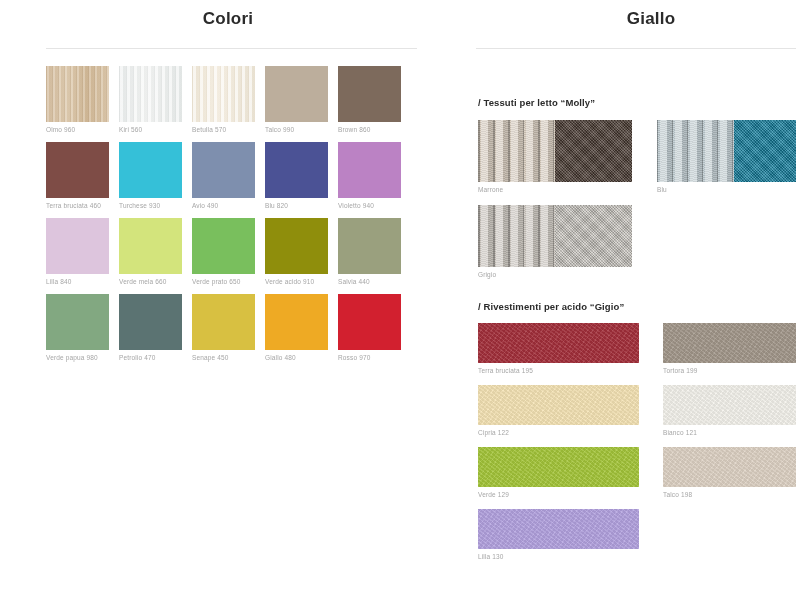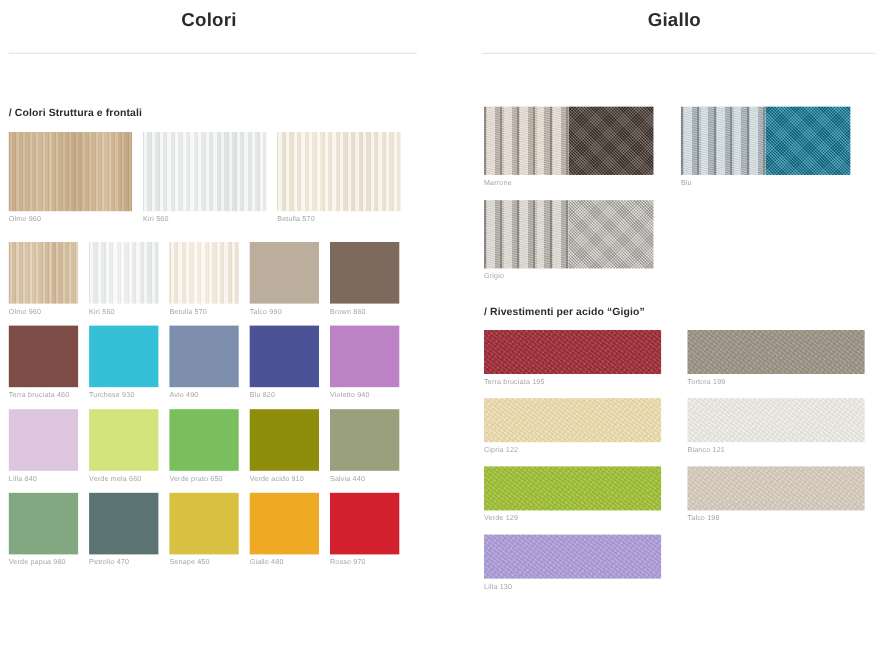--- a/index.html
+++ b/index.html
@@ -4,21 +4,21 @@
 <style>
   * { box-sizing: border-box; margin: 0; padding: 0; }
   html, body {
     width: 796px; height: 597px;
     background: #ffffff;
     font-family: "Liberation Sans", sans-serif;
     overflow: hidden;
   }
   .page { position: relative; width: 796px; height: 597px; display: flex; }
 
-  .column { position: relative; }
+  .column { position: relative; padding-left: 38px; }
   .col-left  { width: 430px; }
   .col-right { width: 366px; }
 
   .col-header {
     text-align: center;
     font-size: 17px;
     font-weight: bold;
     color: #2b2b2b;
     letter-spacing: 0.2px;
     padding-top: 9px;
@@ -156,38 +156,20 @@
 </head>
 <body>
 
 <div class="page">
 
   <div class="column col-left">
 
     <div class="col-header">Colori</div>
     <div class="divider"></div>
 
-    <div style="margin-top:48px;">
-      <div class="section-title">/ Colori Struttura e frontali</div>
-
-      <div class="swatch-row struct-row">
-        <div class="swatch">
-          <div class="chip struct-chip wood-olmo"></div>
-          <div class="swatch-label">Olmo 960</div>
-        </div>
-        <div class="swatch">
-          <div class="chip struct-chip wood-kiri"></div>
-          <div class="swatch-label">Kiri 560</div>
-        </div>
-        <div class="swatch">
-          <div class="chip struct-chip wood-betulla"></div>
-          <div class="swatch-label">Betulla 570</div>
-        </div>
-      </div>
-    </div>
 
     <div style="margin-top:17px;">
 
       <div class="swatch-row front-row">
         <div class="swatch">
           <div class="chip front-chip wood-olmo-s"></div>
           <div class="swatch-label">Olmo 960</div>
         </div>
         <div class="swatch">
           <div class="chip front-chip wood-kiri-s"></div>
@@ -277,20 +259,21 @@
       </div>
     </div>
   </div>
 
   <div class="column col-right">
 
     <div class="col-header">Giallo</div>
     <div class="divider"></div>
 
     <div style="margin-top:48px;">
+      <div class="section-title">/ Tessuti per letto “Molly”</div>
 
       <div class="swatch-row fabric-row">
         <div class="swatch">
           <div class="chip fabric-chip">
             <div class="fabric-half rib" style="background-color: rgb(217, 206, 192);"></div>
             <div class="fabric-half weave" style="background-color: rgb(74, 60, 51);"></div>
           </div>
           <div class="swatch-label">Marrone</div>
         </div>
         <div class="swatch">

